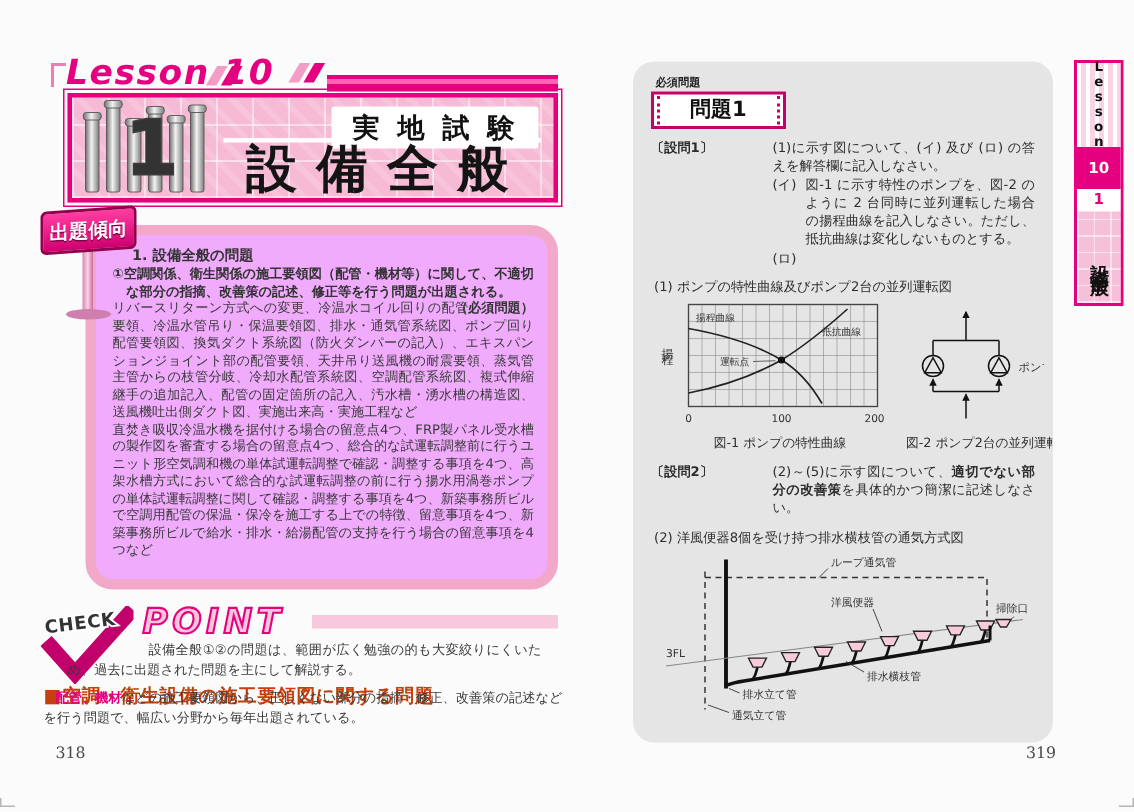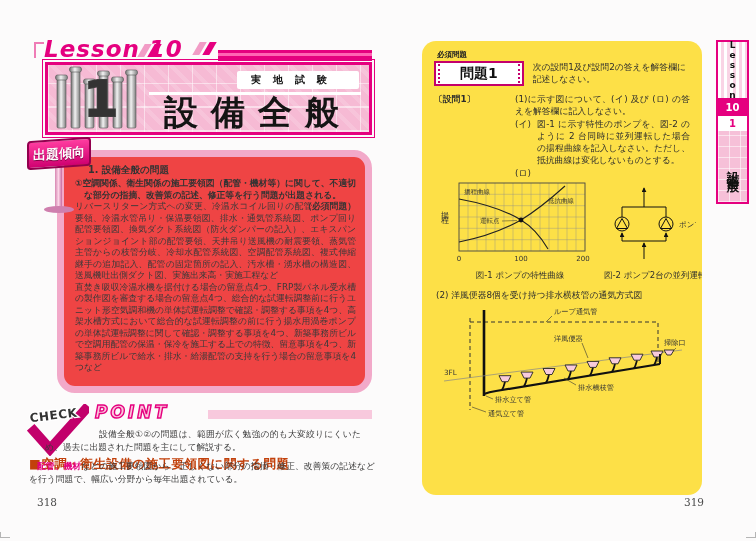--- a/index.html
+++ b/index.html
@@ -24,61 +24,61 @@
       repeating-linear-gradient(90deg, rgba(255,255,255,.5) 0 1.5px, transparent 1.5px 24px),
       repeating-linear-gradient(45deg, rgba(255,255,255,.14) 0 4px, transparent 4px 12px); }
   .tiles-small { background-color:#f6c0d8;
     background-image:
       repeating-linear-gradient(0deg, rgba(255,255,255,.55) 0 1px, transparent 1px 11px),
       repeating-linear-gradient(90deg, rgba(255,255,255,.55) 0 1px, transparent 1px 11px); }
 
   .title-box { position:absolute; left:45px; top:62px; width:327px; height:73px;
                border:3px solid #e5007f; outline:1px solid #e5007f; outline-offset:2px; }
   .pipes-svg { position:absolute; left:3px; top:1px; }
-  .exam-type { position:absolute; right:10px; top:6px; background:#fff; padding:2px 20px 2px 14px;
-               font-size:10px; font-weight:800; color:#111; letter-spacing:12px; border-radius:2px;margin-left:32px; }
+  .exam-type { position:absolute; right:10px; top:6px; background:#fff; padding:2px 4px 2px 14px;
+               font-size:18px; font-weight:800; color:#111; letter-spacing:12px; border-radius:2px;margin-left:32px; }
   .exam-underline { position:absolute; right:8px; top:27px; width:212px; height:3px; background:#fff; }
   .main-title { position:absolute; left:116px; top:25px; font-size:34px; font-weight:900; color:#141414;
                 letter-spacing:13px; white-space:nowrap; }
 
   
   .trend-sign { position:absolute; left:27px; top:139px; width:64px; height:29px; z-index:5;
                 background:linear-gradient(180deg,#ff3da0,#cf0070); border:2px solid #92004e; border-radius:4px;
                 color:#fff; font-size:13px; font-weight:800; display:flex; align-items:center; justify-content:center;
                 transform:skewY(-4deg); text-shadow:0 1px 0 #7d0042; }
   .trend-pole { position:absolute; left:55px; top:167px; width:7px; height:42px; z-index:4;
                 background:linear-gradient(90deg,#d687b2,#fbd3e6,#c96ba0); }
   .trend-base { position:absolute; left:44px; top:206px; width:30px; height:7px; border-radius:50%;
                 background:#cf7fae; z-index:4; }
 
   
   .trend-box { position:absolute; left:57px; top:150px; width:315px; height:243px;
-               border:7px solid #f2a9c9; border-radius:18px; background:#ef4444; padding:6px 9px 4px 11px; }
+               border:7px solid #f2a9c9; border-radius:18px; background:#f0abfc; padding:6px 9px 4px 11px; }
   .trend-box p { font-size:8.8px; line-height:11.5px; color:#3a3a3a; text-align:justify; }
   .tb-heading { font-size:9.6px; font-weight:800; color:#333; margin:1px 0 1px 13px; }
   .tb-title { font-weight:800; color:#333 !important; padding-left:9px; text-indent:-9px; }
   .tb-tag { float:right; font-weight:800; }
 
   
   .check-svg { position:absolute; left:27px; top:404px; }
-  .point-word { position:absolute; left:95px; top:402px; font-size:17px; font-weight:900; font-style:italic;
+  .point-word { position:absolute; left:95px; top:402px; font-size:23px; font-weight:900; font-style:italic;
                 color:#fbc5dc; letter-spacing:3px; -webkit-text-stroke:1.4px #e5007f; }
   .point-bar { position:absolute; left:208px; top:410px; width:164px; height:9px; background:#f8c9dd; }
   .cp-intro { position:absolute; left:45px; top:428px; width:316px; font-size:8.8px; line-height:13px;
               color:#3a3a3a; text-indent:54px; text-align:justify; }
   .cp-subheading { position:absolute; left:29px; top:456px; font-size:12.5px; font-weight:900; color:#c2410c;
                    letter-spacing:0.5px; }
   .cp-body { position:absolute; left:29px; top:460px; width:346px; font-size:8.8px; line-height:13px;
              color:#3a3a3a; text-indent:8px; text-align:justify; }
   .cp-highlight { color:#e5007f; font-weight:800; }
   .page-num { position:absolute; font-size:10.5px; color:#4a4a4a; font-family:"DejaVu Serif","Liberation Serif",serif; }
   .pn-left { left:37px; top:496px; } .pn-right { left:684px; top:496px; }
 
   
-  .panel { position:absolute; left:422px; top:41px; width:280px; height:454px; background:#fde047;
+  .panel { position:absolute; left:422px; top:41px; width:280px; height:454px; background:#e5e5e5;
            border-radius:14px; padding:9px 12px 6px 12px; overflow:hidden; }
   .required { font-size:7.5px; color:#222; margin:0 0 1px 3px; font-weight:600; }
   .problem-row { display:flex; align-items:center; gap:9px; }
   .problem-box { position:relative; background:#fff; border:2px solid #c4006b; padding:2px 24px;
                  font-size:14px; font-weight:800; color:#111; line-height:1.2; }
   .problem-box::before, .problem-box::after { content:""; position:absolute; top:1px; bottom:1px;
                  border-left:2px dotted #c4006b; }
   .problem-box::before { left:2px; } .problem-box::after { right:2px; }
   .problem-intro { flex:1; font-size:8.8px; line-height:12px; color:#2c2c2c; }
   .q-block { display:flex; font-size:8.8px; line-height:12px; color:#2c2c2c; margin-top:7px; }
@@ -100,21 +100,21 @@
   .fig3-svg { display:block; margin:2px 0 0 2px; }
   .item2-label { font-size:8.8px; color:#2c2c2c; margin:8px 0 0 2px; }
   svg text { font-family:"DejaVu Sans","Liberation Sans",sans-serif; fill:#333; }
 
   
   .side-tab { position:absolute; left:716px; top:40px; width:33px; height:164px; background:#fff;
               border:2px solid #e5007f; display:flex; flex-direction:column; }
   .tab-lesson { height:56px; display:flex; align-items:center; justify-content:center;
                 writing-mode:vertical-rl; text-orientation:upright; font-size:9px; font-weight:800; color:#111;
                 background:repeating-linear-gradient(90deg,#fff 0 3px,#f9d4e5 3px 6px); }
-  .tab-num { height:18px; background:#e5007f; color:#fff; font-size:10px; font-weight:800;
+  .tab-num { height:28px; background:#e5007f; color:#fff; font-size:10px; font-weight:800;
              display:flex; align-items:center; justify-content:center; }
   .tab-chap { height:15px; background:#fff; color:#e5007f; font-size:10px; font-weight:800;
               display:flex; align-items:center; justify-content:center; }
   .tab-title { flex:1; display:flex; align-items:center; justify-content:center;
                writing-mode:vertical-rl; text-orientation:upright; font-size:12.5px; font-weight:800;
                color:#111; letter-spacing:3px; }
 
   .crop { position:absolute; width:10px; height:6px; }
   .crop-bl { left:0; bottom:3px; border-left:1px solid #b5b5b5; border-bottom:1px solid #b5b5b5; }
   .crop-br { right:0; bottom:3px; border-right:1px solid #b5b5b5; border-bottom:1px solid #b5b5b5; }
@@ -181,37 +181,37 @@
   <div class="point-bar"></div>
   <div class="cp-intro">設備全般①②の問題は、範囲が広く勉強の的も大変絞りにくいため、過去に出題された問題を主にして解説する。</div>
   <div class="cp-subheading">■空調・衛生設備の施工要領図に関する問題</div>
   <div class="cp-body"><span class="cp-highlight">配管、機材</span><span>などの施工要領図から、正しくない部分の指摘・修正、改善策の記述などを行う問題で、幅広い分野から毎年出題されている。</span></div>
   <div class="page-num pn-left">318</div>
 
   <div class="panel">
     <div class="required">必須問題</div>
     <div class="problem-row">
       <div class="problem-box">問題1</div>
-      <div class="problem-intro">次の設問1及び設問2の答えを解答欄に記述しなさい。</div>
     </div>
 
     <div class="q-block">
       <div class="q-label">〔設問1〕</div>
       <div class="q-content">
         <div>(1)に示す図について、(イ) 及び (ロ) の答えを解答欄に記入しなさい。</div>
         <div class="q-item">
           <div class="q-item-label">(イ)</div>
           <div class="q-item-text">図-1 に示す特性のポンプを、図-2 のように 2 台同時に並列運転した場合の揚程曲線を記入しなさい。ただし、抵抗曲線は変化しないものとする。</div>
         </div>
         <div class="q-item">
           <div class="q-item-label">(ロ)</div>
         </div>
       </div>
     </div>
 
+    <div class="fig-section-label">(1) ポンプの特性曲線及びポンプ2台の並列運転図</div>
 
     <div class="figs-row">
       <div class="fig1-wrap">
         <div class="fig1-ylabel">揚程</div>
         <svg class="fig1-svg" width="150" height="88" viewBox="0 0 150 88">
           <g stroke="#8a8a8a" stroke-width="0.4">
             <path d="M17,4V72 M26,4V72 M35,4V72 M44,4V72 M53,4V72 M62,4V72 M71,4V72 M80,4V72 M89,4V72 M98,4V72 M107,4V72 M116,4V72 M125,4V72"></path>
             <path d="M8,15.3H134 M8,26.7H134 M8,38H134 M8,49.3H134 M8,60.7H134"></path>
           </g>
           <rect x="8" y="4" width="126" height="68" fill="none" stroke="#444" stroke-width="0.9"></rect>
@@ -248,20 +248,24 @@
             <path d="M62,62 L62,54" marker-end="url(#ah)"></path>
             <path d="M18,62 H62"></path>
             <path d="M40,80 L40,64" marker-end="url(#ah)"></path>
           </g>
           <text x="75" y="48" font-size="7.5">ポンプ</text>
         </svg>
         <div class="fig-caption">図-2 ポンプ2台の並列運転図</div>
       </div>
     </div>
 
+    <div class="q-block">
+      <div class="q-label">〔設問2〕</div>
+      <div class="q-content"><span>(2)～(5)に示す図について、</span><span class="q-bold">適切でない部分の改善策</span><span>を具体的かつ簡潔に記述しなさい。</span></div>
+    </div>
 
     <div class="item2-label">(2) 洋風便器8個を受け持つ排水横枝管の通気方式図</div>
 
     <svg class="fig3-svg" width="252" height="122" viewBox="0 0 252 122">
 
       <path d="M34,14 V106" fill="none" stroke="#333" stroke-width="1" stroke-dasharray="4 3"></path>
 
       <path d="M34,18 H222 V58" fill="none" stroke="#333" stroke-width="1" stroke-dasharray="4 3"></path>
 
       <path d="M48,6 V92" fill="none" stroke="#111" stroke-width="2.6"></path>

